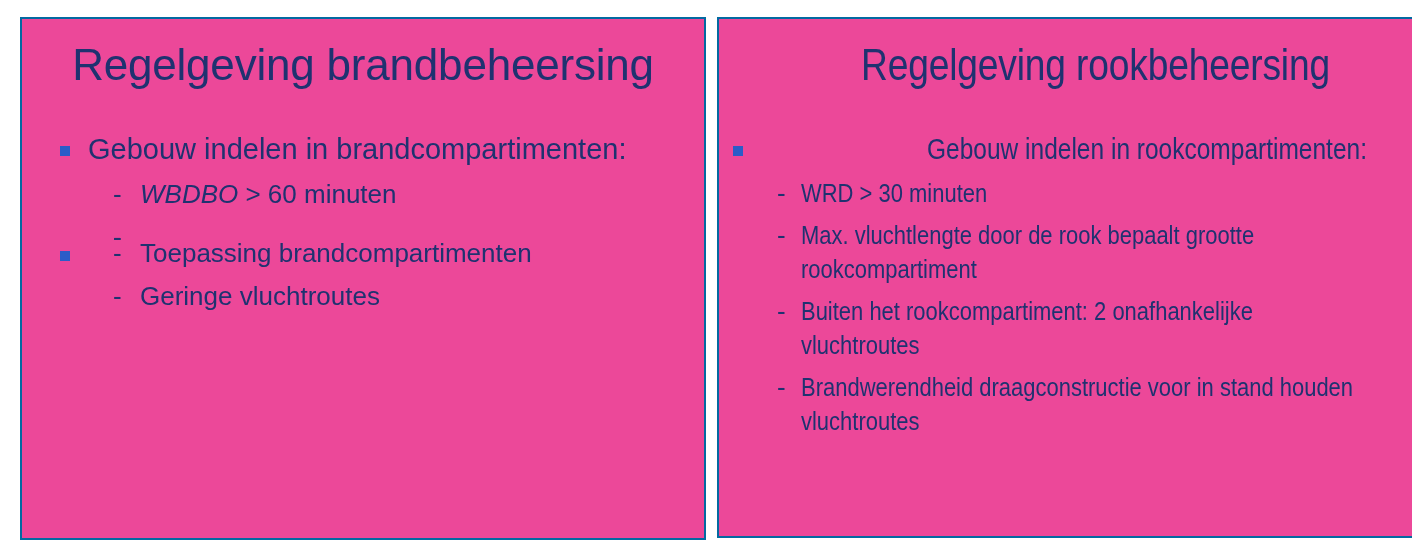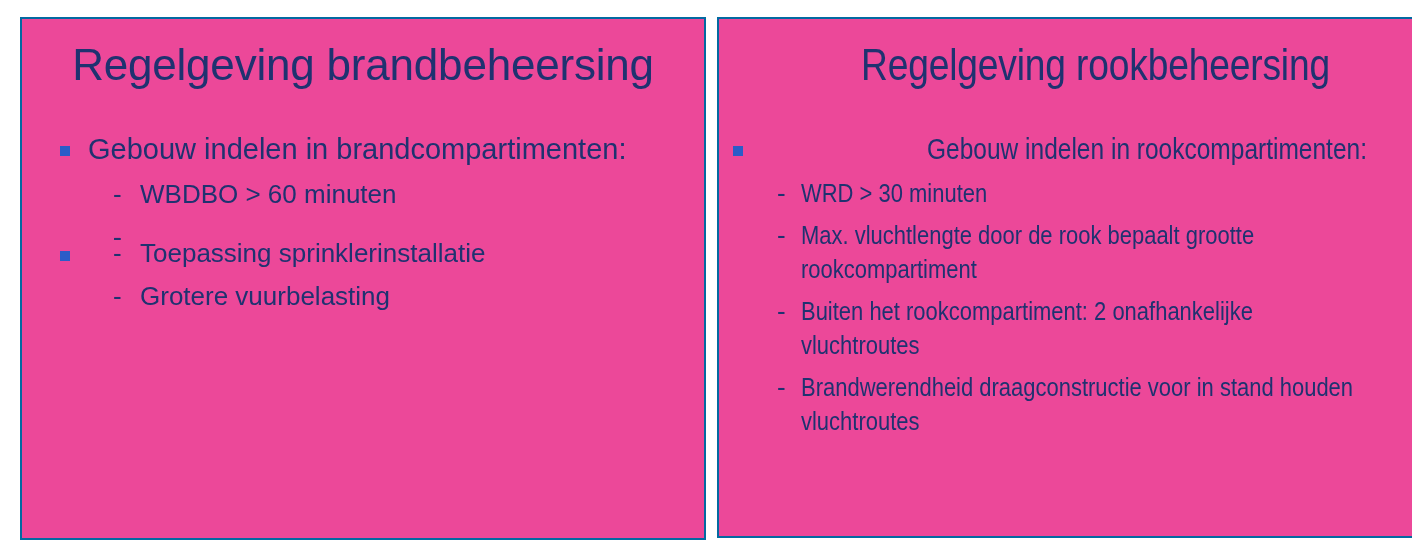--- a/index.html
+++ b/index.html
@@ -96,21 +96,21 @@
     margin-top: 9px;
   }
   .l2 .dash {
     position: absolute;
     left: 55px;
     top: 0;
   }
   .slide-right .l2 { font-size: 26px; padding-left: 68px; margin-top: 8px; }
   .slide-right .l2 .dash { left: 44px; }
 
-  .ital { }
+  .ital { font-style: italic; }
 </style>
 </head>
 <body>
 
 <div class="deck">
 
   <div class="slide slide-left">
 
     <div class="slide-title">
       <span>Regelgeving brandbeheersing</span>
@@ -138,26 +138,26 @@
         </div>
       </div>
 
       <div class="group">
         <div class="l1">
           <span class="sq"></span>
         </div>
 
         <div class="l2">
           <span class="dash">-</span>
-          <span>Toepassing sprinklerinstallatie</span>
-        </div>
-
-        <div class="l2">
-          <span class="dash">-</span>
-          <span>Grotere vuurbelasting</span>
+          <span>Toepassing brandcompartimenten</span>
+        </div>
+
+        <div class="l2">
+          <span class="dash">-</span>
+          <span>Geringe vluchtroutes</span>
         </div>
       </div>
 
     </div>
   </div>
 
   <div class="slide slide-right">
 
     <div class="slide-title">
       <span class="cond">Regelgeving rookbeheersing</span>

